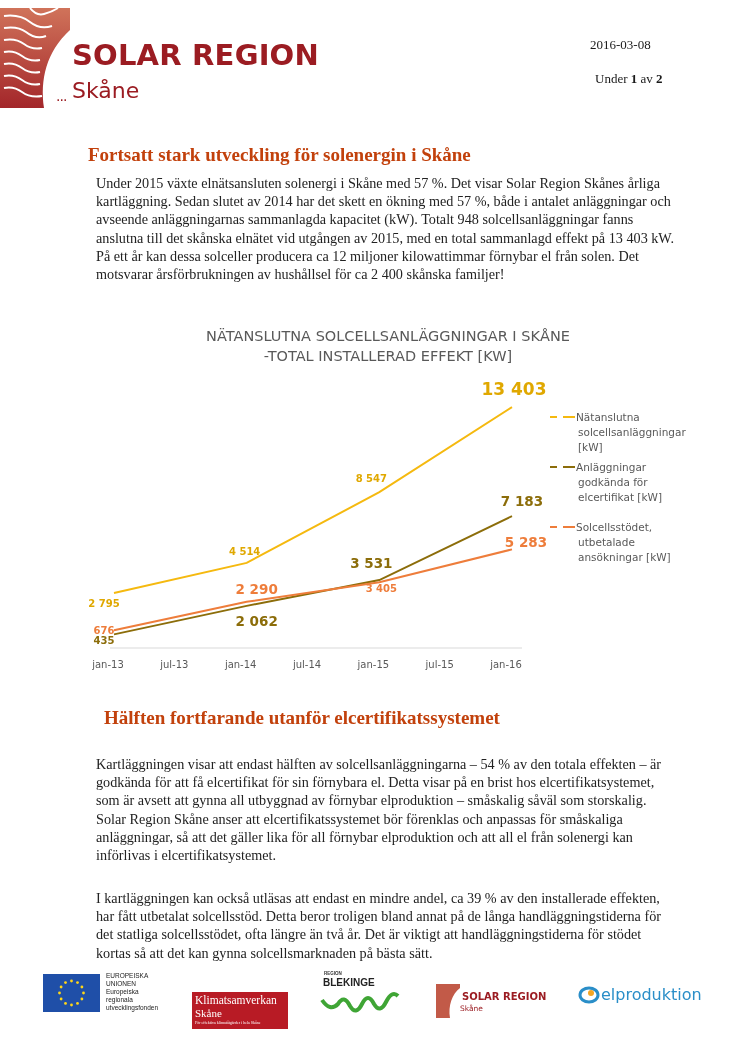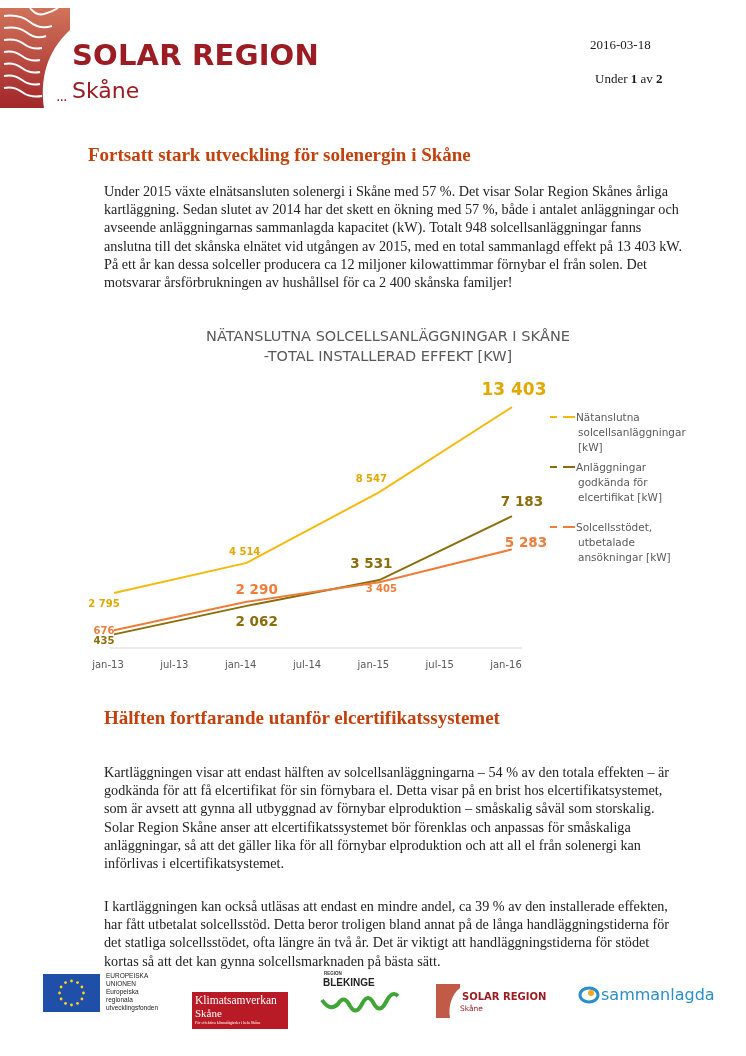--- a/index.html
+++ b/index.html
@@ -6,21 +6,21 @@
   body { width: 746px; height: 1056px; position: relative; overflow: hidden; font-family: "Liberation Serif", "DejaVu Serif", serif; color: #1a1a1a; }
   .abs { position: absolute; }
   #logo { left: 0; top: 8px; width: 340px; height: 100px; }
   .logo-title { position: absolute; left: 72px; top: 30px; font-family: "DejaVu Sans", sans-serif; font-weight: bold; font-size: 29px; color: #9b1c22; letter-spacing: 0.2px; }
   .logo-sub { position: absolute; left: 72px; top: 70px; font-family: "DejaVu Sans", sans-serif; font-size: 22px; color: #9b1c22; }
   .logo-dots { position: absolute; left: 56px; top: 80px; font-family: "DejaVu Sans", sans-serif; font-size: 14px; color: #9b1c22; letter-spacing: -1px; }
   #date { left: 590px; top: 37px; font-size: 13px; }
   #page { left: 595px; top: 71px; font-size: 13px; }
   #page b { font-weight: bold; }
   h2 { margin: 0; font-family: "Liberation Serif", serif; font-weight: bold; font-size: 19px; color: #c2410c; }
-  p.body { margin: 16px; font-size: 14.2px; line-height: 18.2px; color: #222; }
+  p.body { margin: 8px; font-size: 14.2px; line-height: 18.2px; color: #222; }
   #h1 { left: 88px; top: 144px; }
   #p1 { left: 88px; top: 166px; width: 580px; }
   #h2 { left: 88px; top: 707px; margin-left: 16px; }
   #p2 { left: 88px; top: 747px; width: 580px; }
   #p3 { left: 88px; top: 881px; width: 580px; }
   #chart { left: 0; top: 315px; width: 746px; height: 380px; }
   .ctitle { font-family: "DejaVu Sans", sans-serif; font-size: 14.5px; fill: #595959; }
   .tick { font-family: "DejaVu Sans", sans-serif; font-size: 10px; fill: #595959; }
   .dl { font-family: "DejaVu Sans", sans-serif; font-size: 10px; font-weight: bold; }
   .dl-big { font-size: 13.5px; }
@@ -63,21 +63,21 @@
       <path d="M4,80 Q14,78 22,84 Q30,90 42,88"></path>
       <path d="M30,0 Q36,8 44,6 Q52,4 58,0"></path>
     </g>
     <path d="M70,0 L70,100 L44,100 C40,72 46,44 70,22 Z" fill="#fff"></path>
   </svg>
   <div class="logo-title">SOLAR REGION</div>
   <div class="logo-dots">...</div>
   <div class="logo-sub">Skåne</div>
 </div>
 
-<div id="date" class="abs">2016-03-18</div>
+<div id="date" class="abs">2016-03-08</div>
 <div id="page" class="abs">
   <span>Under</span>
   <b>1</b>
   <span>av</span>
   <b>2</b>
 </div>
 
 <h2 id="h1" class="abs">Fortsatt stark utveckling för solenergin i Skåne</h2>
 <p id="p1" class="abs body">Under 2015 växte elnätsansluten solenergi i Skåne med 57 %. Det visar Solar Region Skånes årliga kartläggning. Sedan slutet av 2014 har det skett en ökning med 57 %, både i antalet anläggningar och avseende anläggningarnas sammanlagda kapacitet (kW). Totalt 948 solcellsanläggningar fanns anslutna till det skånska elnätet vid utgången av 2015, med en total sammanlagd effekt på 13 403 kW. På ett år kan dessa solceller producera ca 12 miljoner kilowattimmar förnybar el från solen. Det motsvarar årsförbrukningen av hushållsel för ca 2 400 skånska familjer!</p>
 
@@ -181,14 +181,14 @@
   <svg class="srs2" viewBox="0 0 24 34">
     <rect width="24" height="34" fill="#c25a48"></rect>
     <path d="M24,0 L24,34 L14,34 C12,22 16,10 24,4 Z" fill="#fff"></path>
   </svg>
   <div class="srs2-t">SOLAR REGION</div>
   <div class="srs2-s">Skåne</div>
   <svg style="position:absolute;left:578px;top:18px" width="22" height="18">
     <ellipse cx="11" cy="9" rx="9" ry="7" fill="none" stroke="#2a8ec8" stroke-width="3"></ellipse>
     <circle cx="13" cy="7" r="3" fill="#f5a623"></circle>
   </svg>
-  <div class="kraft-t">sammanlagda</div>
+  <div class="kraft-t">elproduktion</div>
 </div>
 
 </body></html>

